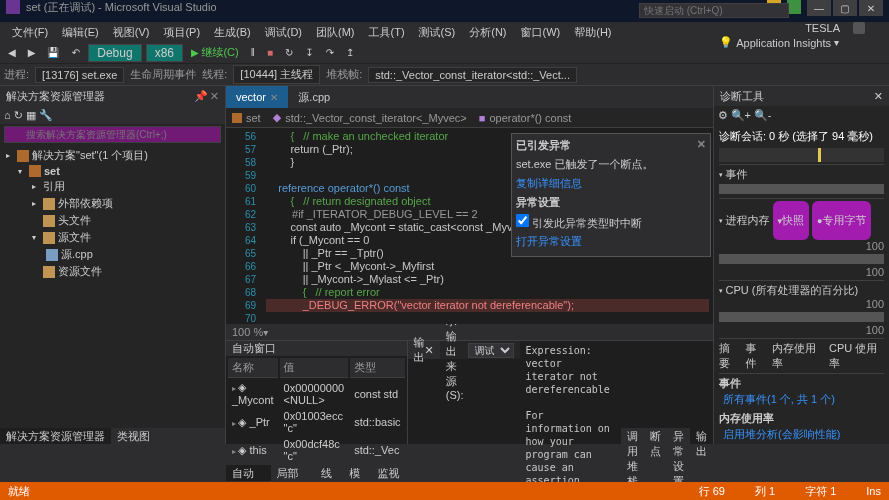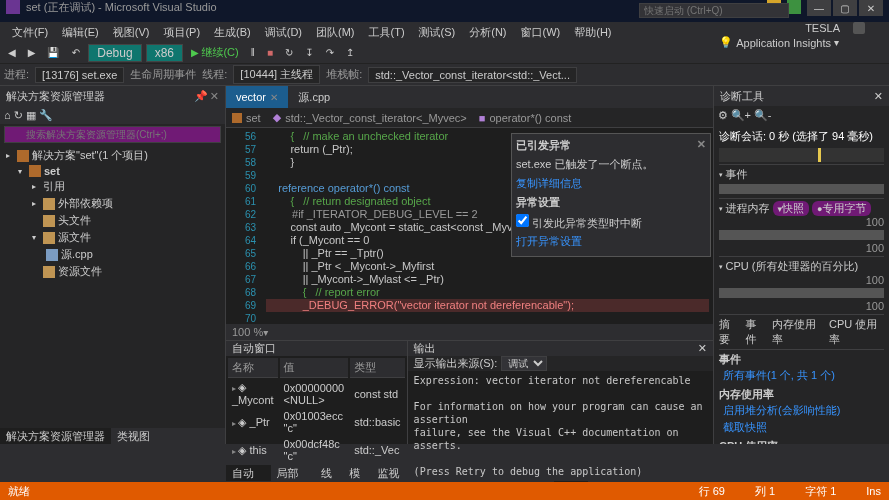--- a/index.html
+++ b/index.html
@@ -61,21 +61,21 @@
 .diag-body { flex: 1; padding: 3px 5px; font-size: 10px; overflow: hidden; }
 .diag-sess { color: #fff; padding: 2px 0; }
 .diag-ruler { height: 14px; background: #333; margin: 2px 0; position: relative; }
 .diag-ruler .mk { position: absolute; top: 0; width: 3px; height: 14px; background: #e6c84e; }
 .diag-sec { border-top: 1px solid #3f3f41; padding: 2px 0; }
 .diag-sec .sh { color: #ccc; font-size: 10px; display: flex; align-items: center; gap: 3px; }
 .diag-sec .sh .tri { font-size: 7px; }
 .diag-row { display: flex; align-items: center; gap: 4px; font-size: 10px; padding: 1px 0; }
 .diag-bar { height: 10px; background: #555; margin: 2px 0; position: relative; }
 .diag-lbl { display: flex; justify-content: space-between; font-size: 9px; color: #999; }
-.pill { background: #701a75; border-radius: 6px; padding: 0 5px; font-size: 9px; }
+.pill { background: #a21caf; border-radius: 6px; padding: 12px 5px; font-size: 9px; }
 .auto-tbl { width: 100%; font-size: 10px; }
 .auto-tbl th { text-align: left; padding: 2px 4px; color: #999; border-bottom: 1px solid #3f3f41; font-weight: normal; background: #2d2d30; }
 .auto-tbl td { padding: 1px 4px; color: #ccc; }
 .auto-tbl .exp { color: #888; font-size: 8px; padding-right: 2px; }
 .out-hdr { height: 18px; background: #2d2d30; padding: 0 6px; font-size: 11px; display: flex; align-items: center; justify-content: space-between; }
 .out-sub { height: 18px; background: #252526; padding: 0 6px; font-size: 10px; display: flex; align-items: center; gap: 4px; }
 .out-sub select { background: #333337; border: 1px solid #3f3f41; color: #ccc; font-size: 10px; padding: 0 2px; }
 .out-body { padding: 3px 6px; font-family: Consolas, monospace; font-size: 10px; color: #c8c8c8; line-height: 13px; white-space: pre-wrap; }
 .bot-tabs2 { height: 16px; background: #2d2d30; display: flex; font-size: 10px; }
 .bot-tabs2 span { padding: 1px 6px; }
@@ -315,21 +315,21 @@
         </tbody>
           </table>
         <div class="bot-tabs2" style="margin-top:auto">
           <span style="background:#1e1e1e">自动窗口</span>
           <span>局部变量</span>
           <span>线程</span>
           <span>模块</span>
           <span>监视 1</span>
         </div>
       </div>
-      <div style="width:340px;display:flex;flex-direction:column">
+      <div style="width:340px;display:flex;flex-direction:row">
         <div class="out-hdr">
             <span>输出</span>
             <span>✕</span>
           </div>
         <div class="out-sub">
           <span>显示输出来源(S):</span>
           <select><option>调试</option></select>
         </div>
         <div class="out-body">Expression: vector iterator not dereferencable
 

